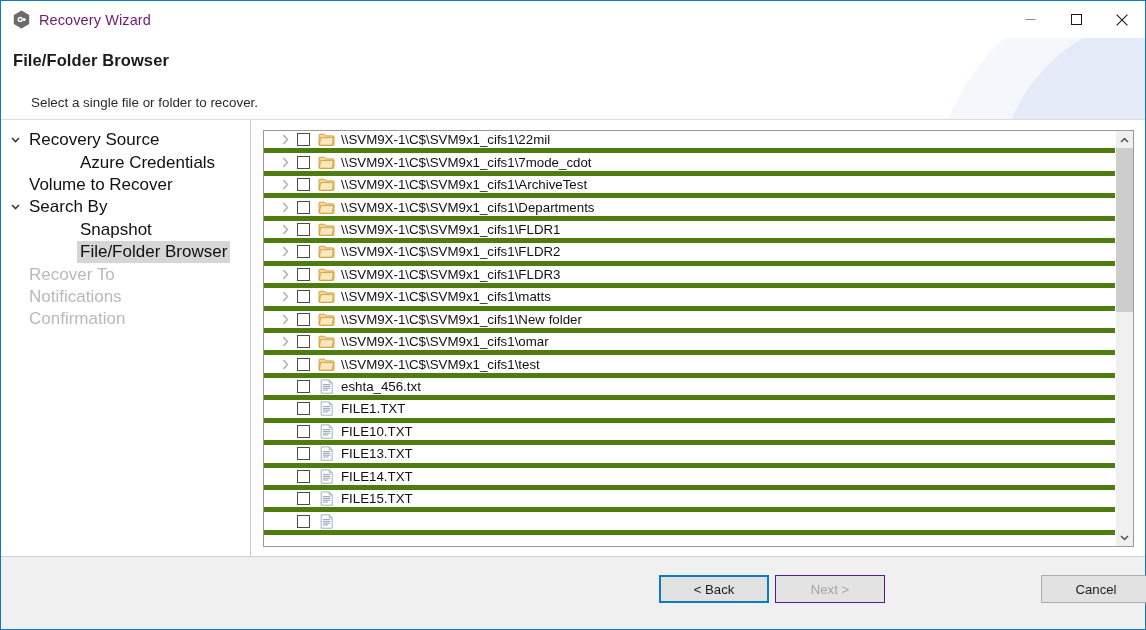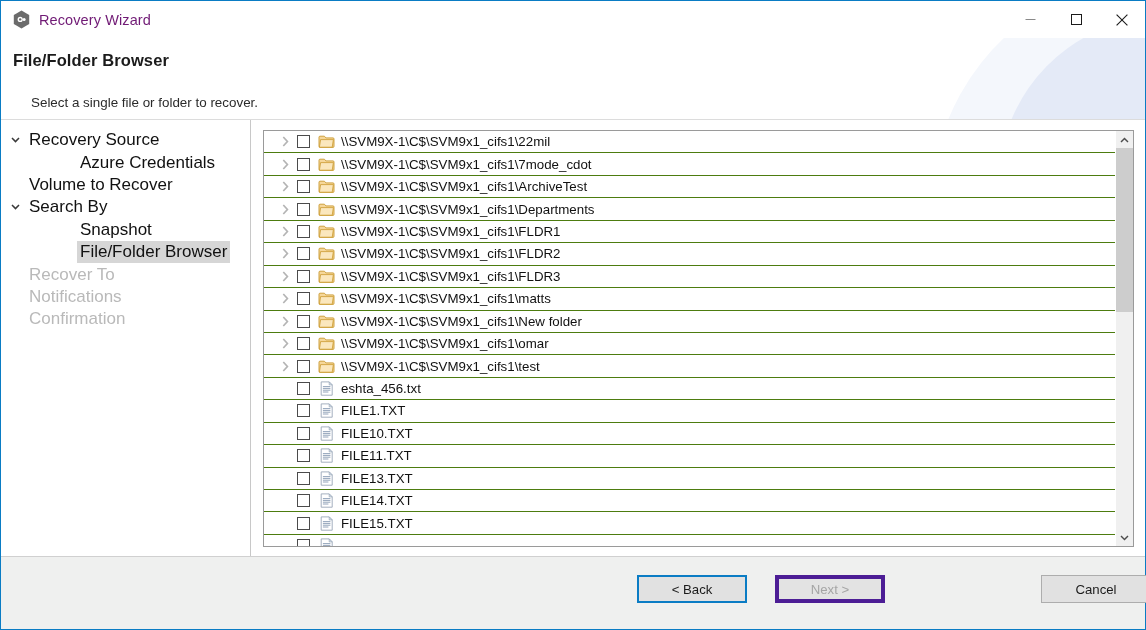--- a/index.html
+++ b/index.html
@@ -98,21 +98,21 @@
     box-sizing:border-box;
     display:flex;
     overflow:hidden;
   }
   .treescroll{
     flex:1;min-width:0;position:relative;overflow:hidden;
   }
   .row{
     height:22.45px;box-sizing:border-box;
     display:flex;align-items:center;
-    border-bottom:1px solid #4d7c0f;
+    border-bottom:5px solid #4d7c0f;
     white-space:nowrap;
     font-size:13.3px;color:#111111;
     padding-left:9px;
   }
   .row .exp{
     width:24px;flex:0 0 auto;display:flex;align-items:center;justify-content:center;
   }
   .row.file .exp{visibility:hidden;}
   .cb{
     width:13px;height:13px;box-sizing:border-box;flex:0 0 auto;
@@ -149,28 +149,28 @@
     position:absolute;top:18px;height:28px;
     box-sizing:border-box;
     font-family:"Liberation Sans", sans-serif;
     font-size:13.2px;color:#1b1b1b;
     background:#e1e1e1;
     border:1px solid #adadad;
     padding:0;
     display:flex;align-items:center;justify-content:center;
   }
   .btn.focused{
-    left:636px;width:110px;
+    left:658px;width:110px;
     background:#e1e1e1;
     border:1px solid #0a7cc4;
     box-shadow:0 0 0 1px #0a7cc4 inset;
   }
   .btn.next{
     left:774px;width:110px;
-    color:#a5a5a5;background:#e3e3e3;border:4px solid #4c1d95;
+    color:#a5a5a5;background:#e3e3e3;border:1px solid #4c1d95;
   }
   .btn.cancel{
     left:1040px;width:110px;
   }
 </style>
 </head>
 <body>
 
 <div class="window">
 
@@ -486,37 +486,20 @@
                   <path d="M3.2 0.9 L11.2 0.9 L14.2 3.9 L14.2 14.2 L3.2 14.2 Z" fill="#ffffff" stroke="#9aa7b8" stroke-width="0.9"></path>
                   <path d="M11.2 0.9 L11.2 3.9 L14.2 3.9 Z" fill="#dde6f0" stroke="#9aa7b8" stroke-width="0.7"></path>
                   <g stroke="#7f94ad" stroke-width="0.85">
                     <line x1="4.9" y1="5.6" x2="12.4" y2="5.6"></line>
                     <line x1="4.9" y1="7.4" x2="12.4" y2="7.4"></line>
                     <line x1="4.9" y1="9.2" x2="12.4" y2="9.2"></line>
                     <line x1="4.9" y1="11.0" x2="10.4" y2="11.0"></line>
                   </g>
                 </svg>
               </span>
-              <span class="rowlabel">FILE11.TXT</span>
-            </div>
-            <div class="row file">
-              <span class="exp"></span>
-              <span class="cb"></span>
-              <span style="display: flex;">
-                <svg class="ficon" viewBox="0 0 17 15" xmlns="http://www.w3.org/2000/svg">
-                  <path d="M3.2 0.9 L11.2 0.9 L14.2 3.9 L14.2 14.2 L3.2 14.2 Z" fill="#ffffff" stroke="#9aa7b8" stroke-width="0.9"></path>
-                  <path d="M11.2 0.9 L11.2 3.9 L14.2 3.9 Z" fill="#dde6f0" stroke="#9aa7b8" stroke-width="0.7"></path>
-                  <g stroke="#7f94ad" stroke-width="0.85">
-                    <line x1="4.9" y1="5.6" x2="12.4" y2="5.6"></line>
-                    <line x1="4.9" y1="7.4" x2="12.4" y2="7.4"></line>
-                    <line x1="4.9" y1="9.2" x2="12.4" y2="9.2"></line>
-                    <line x1="4.9" y1="11.0" x2="10.4" y2="11.0"></line>
-                  </g>
-                </svg>
-              </span>
               <span class="rowlabel">FILE13.TXT</span>
             </div>
             <div class="row file">
               <span class="exp"></span>
               <span class="cb"></span>
               <span style="display: flex;">
                 <svg class="ficon" viewBox="0 0 17 15" xmlns="http://www.w3.org/2000/svg">
                   <path d="M3.2 0.9 L11.2 0.9 L14.2 3.9 L14.2 14.2 L3.2 14.2 Z" fill="#ffffff" stroke="#9aa7b8" stroke-width="0.9"></path>
                   <path d="M11.2 0.9 L11.2 3.9 L14.2 3.9 Z" fill="#dde6f0" stroke="#9aa7b8" stroke-width="0.7"></path>
                   <g stroke="#7f94ad" stroke-width="0.85">

